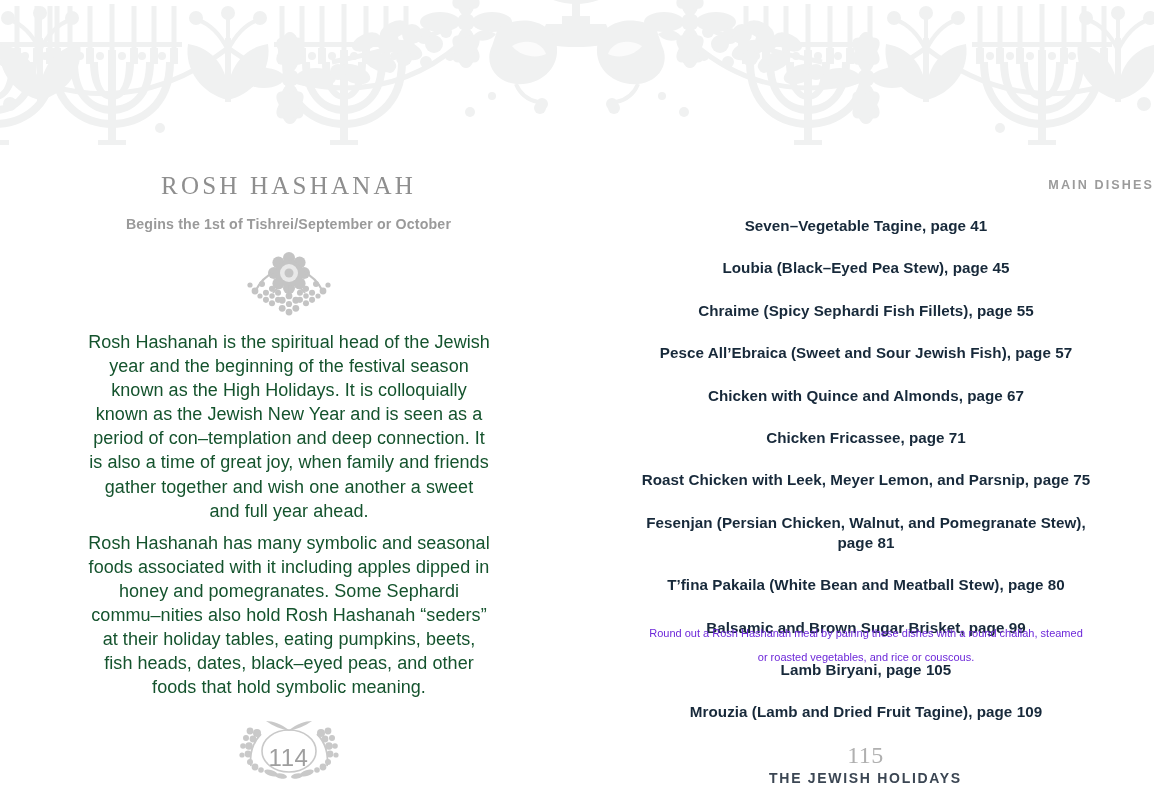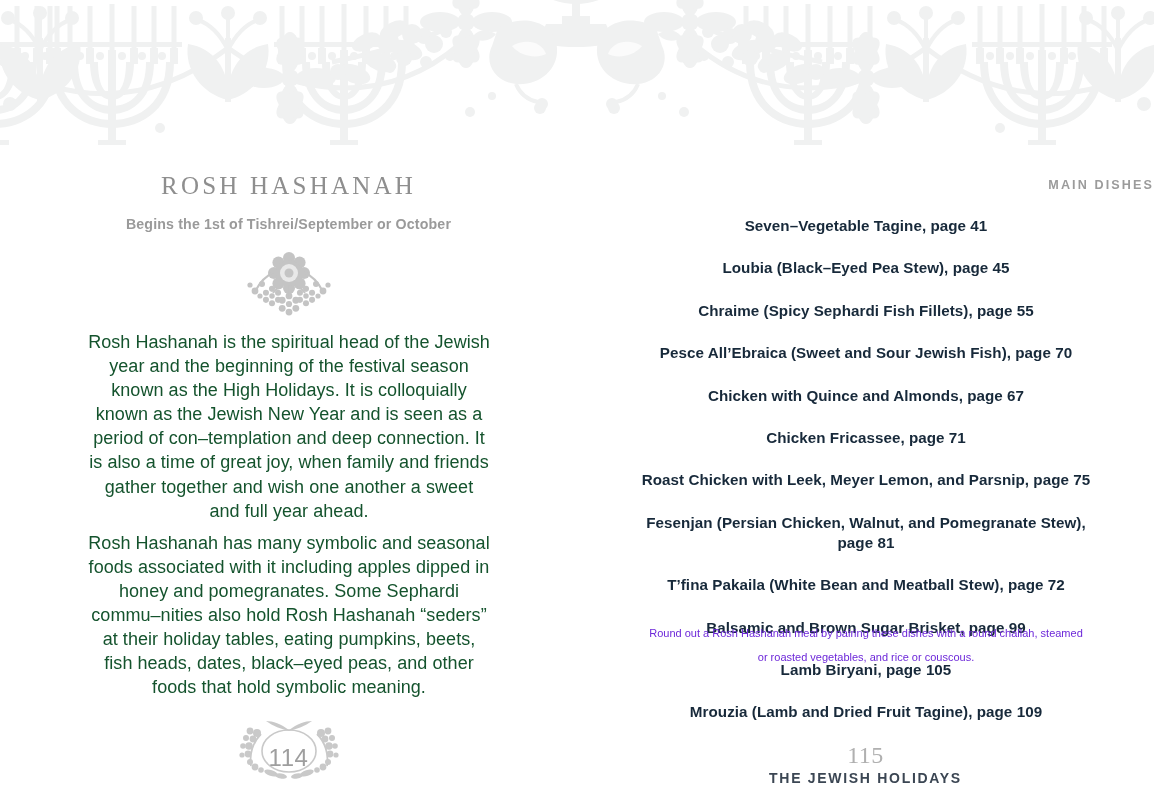--- a/index.html
+++ b/index.html
@@ -471,26 +471,26 @@
   </div>
 
   <div class="page page-right">
 
     <div class="section-label">MAIN DISHES</div>
 
     <div class="dish-list">
       <p class="dish-item">Seven–Vegetable Tagine, page 41</p>
       <p class="dish-item">Loubia (Black–Eyed Pea Stew), page 45</p>
       <p class="dish-item">Chraime (Spicy Sephardi Fish Fillets), page 55</p>
-      <p class="dish-item">Pesce All’Ebraica (Sweet and Sour Jewish Fish), page 70</p>
+      <p class="dish-item">Pesce All’Ebraica (Sweet and Sour Jewish Fish), page 57</p>
       <p class="dish-item">Chicken with Quince and Almonds, page 67</p>
       <p class="dish-item">Chicken Fricassee, page 71</p>
       <p class="dish-item">Roast Chicken with Leek, Meyer Lemon, and Parsnip, page 75</p>
       <p class="dish-item">Fesenjan (Persian Chicken, Walnut, and Pomegranate Stew), page 81</p>
-      <p class="dish-item">T’fina Pakaila (White Bean and Meatball Stew), page 72</p>
+      <p class="dish-item">T’fina Pakaila (White Bean and Meatball Stew), page 80</p>
       <p class="dish-item">Balsamic and Brown Sugar Brisket, page 99</p>
       <p class="dish-item">Lamb Biryani, page 105</p>
       <p class="dish-item">Mrouzia (Lamb and Dried Fruit Tagine), page 109</p>
     </div>
 
     <div class="closing-copy">
       <p>Round out a Rosh Hashanah meal by pairing these dishes with a round challah, steamed or roasted vegetables, and rice or couscous.</p>
     </div>
 
     <div class="folio-right">

